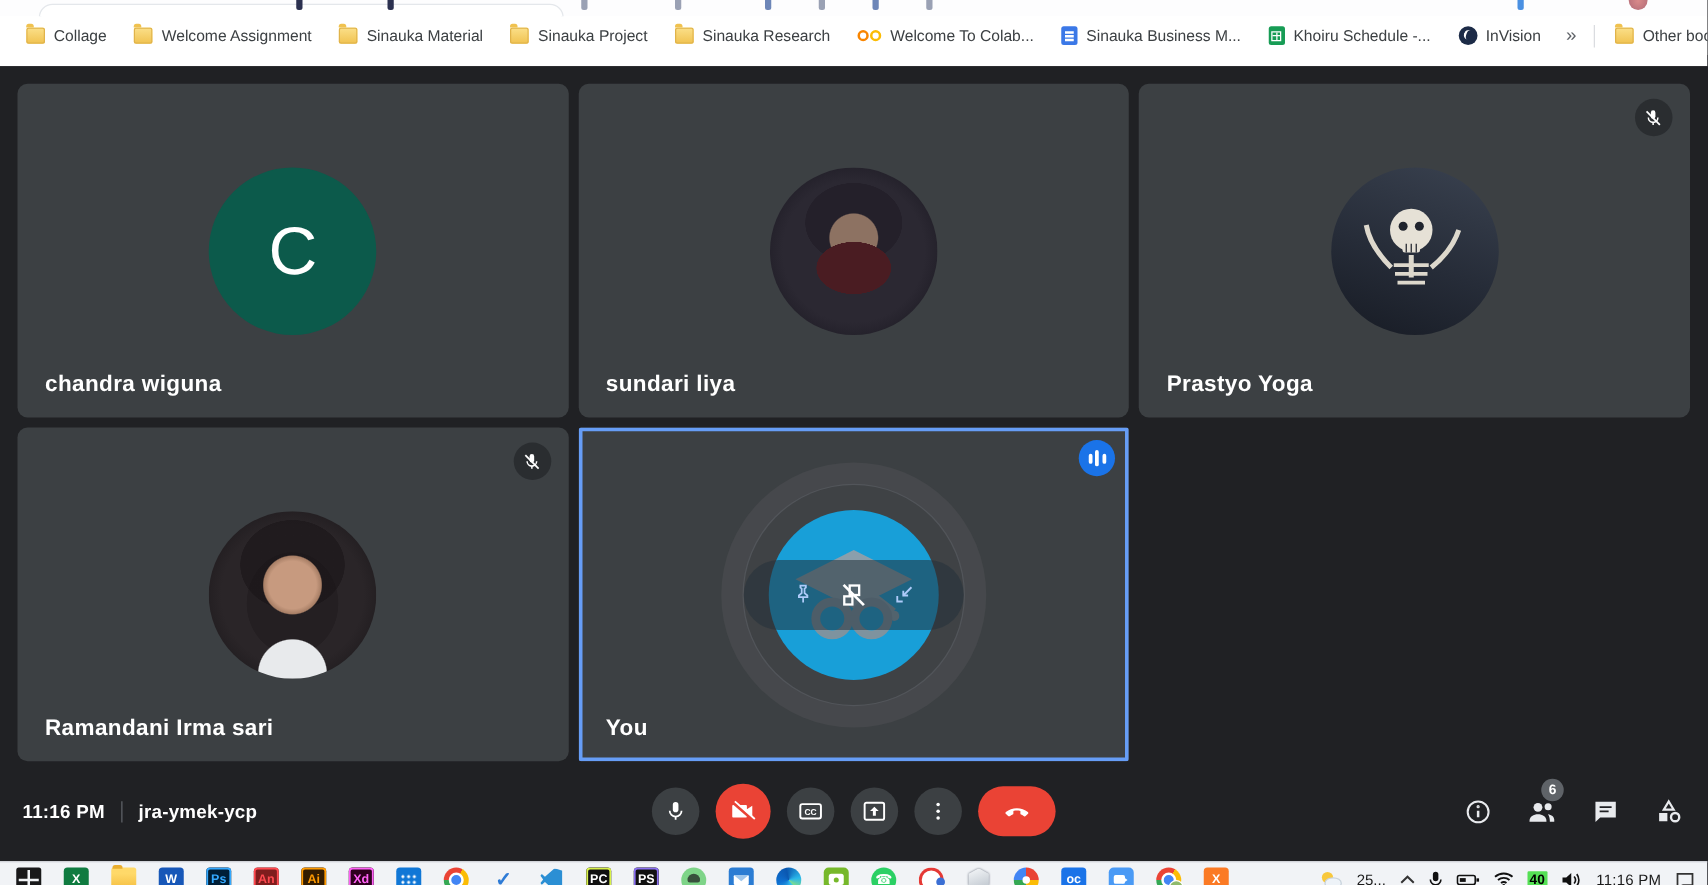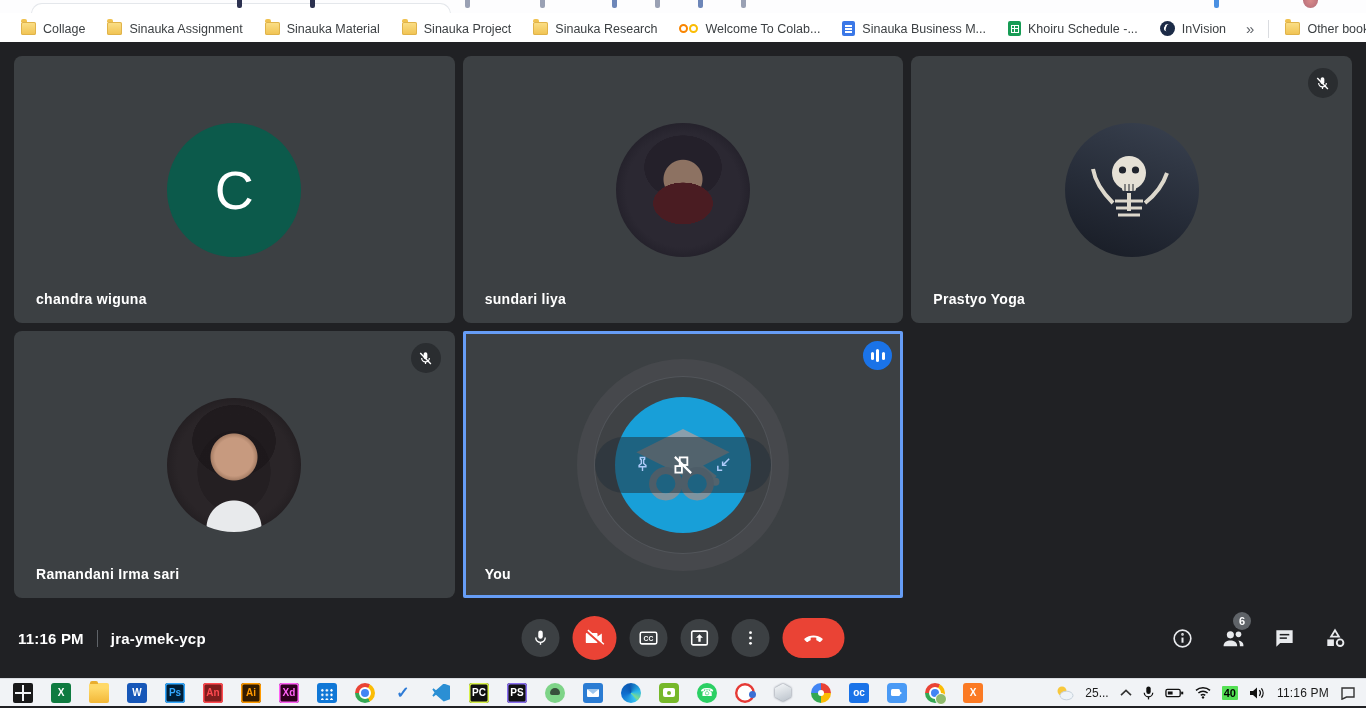--- a/index.html
+++ b/index.html
@@ -1,21 +1,21 @@
 <!DOCTYPE html>
 <html><head>
 <meta charset="utf-8">
 <style>
   html,body{margin:0;padding:0;}
   body{width:1366px;height:708px;overflow:hidden;background:#202124;
        font-family:"Liberation Sans",sans-serif;}
   .screen{width:1366px;height:708px;display:flex;flex-direction:column;}
 
   
-  .browser-top{height:42px;background:#ffffff;flex:none;}
+  .browser-top{height:53px;background:#ffffff;flex:none;}
   .sliver{height:13px;background:#fdfdfe;position:relative;overflow:hidden;}
   .omni{position:absolute;left:32px;top:4px;width:418px;height:14px;border-radius:10px 10px 0 0;
         background:#fff;box-shadow:0 0 0 1px #e4e7eb;}
   .fd{position:absolute;top:0;height:8px;width:5px;border-radius:0 0 2px 2px;}
   .sliver-avatar{position:absolute;right:48px;top:0;width:15px;height:8px;border-radius:0 0 8px 8px;
         background:radial-gradient(circle at 50% 10%,#d98a8a,#b06a77);}
   .bookmarks{height:31px;background:#fff;display:flex;align-items:center;padding:0 10px;}
   .bm-list{display:flex;align-items:center;}
   .bm{display:flex;align-items:center;gap:7px;margin:0 11px;cursor:pointer;white-space:nowrap;}
   .bm-label{font-size:12.5px;color:#3c4043;}
@@ -44,21 +44,21 @@
   .chev{color:#5f6368;font-size:15px;padding:0 9px;cursor:pointer;}
   .bm-div{width:1px;height:18px;background:#dadce0;margin:0 5px;}
 
   
   .meet{height:636px;background:#202124;display:flex;flex-direction:column;flex:none;}
   .grid{height:556px;box-sizing:border-box;padding:14px 14px 0;display:grid;
         grid-template-columns:repeat(3,1fr);grid-template-rows:repeat(2,1fr);gap:8px;}
   .tile{position:relative;background:#3c4043;border-radius:8px;display:flex;align-items:center;
         justify-content:center;overflow:hidden;}
   .tile.you{box-shadow:inset 0 0 0 3px #669df6;border-radius:2px;}
-  .pname{position:absolute;left:22px;bottom:16px;color:#fff;font-size:14px;font-weight:700;
+  .pname{position:absolute;left:22px;bottom:16px;color:#fff;font-size:18px;font-weight:700;
         letter-spacing:.3px;}
   .avatar{width:134px;height:134px;border-radius:50%;flex:none;}
   .letter{display:flex;align-items:center;justify-content:center;background:#0c5a4b;color:#fff;
         font-size:54px;font-weight:400;}
   .photo-arista{background:
         radial-gradient(ellipse 27px 17px at 50% 26%,#221f1b 0 99%,transparent 100%),
         radial-gradient(circle at 50% 43%,#c9a98d 0 23px,#b2937c 27px,transparent 28px),
         radial-gradient(circle at 50% 96%,#d9d9d4 0 32px,transparent 33px),
         linear-gradient(165deg,#90997c 0%,#6f7c61 45%,#3f4a38 100%);}
   .photo-sundari{background:
@@ -191,21 +191,21 @@
       <div class="sliver-avatar"></div>
     </div>
     <div class="bookmarks">
       <div class="bm-list">
           <div class="bm">
             <span class="bm-ic ic-folder"></span>
             <span class="bm-label">Collage</span>
           </div>
           <div class="bm">
             <span class="bm-ic ic-folder"></span>
-            <span class="bm-label">Sinauka Assignment</span>
+            <span class="bm-label">Welcome Assignment</span>
           </div>
           <div class="bm">
             <span class="bm-ic ic-folder"></span>
             <span class="bm-label">Sinauka Material</span>
           </div>
           <div class="bm">
             <span class="bm-ic ic-folder"></span>
             <span class="bm-label">Sinauka Project</span>
           </div>
           <div class="bm">

